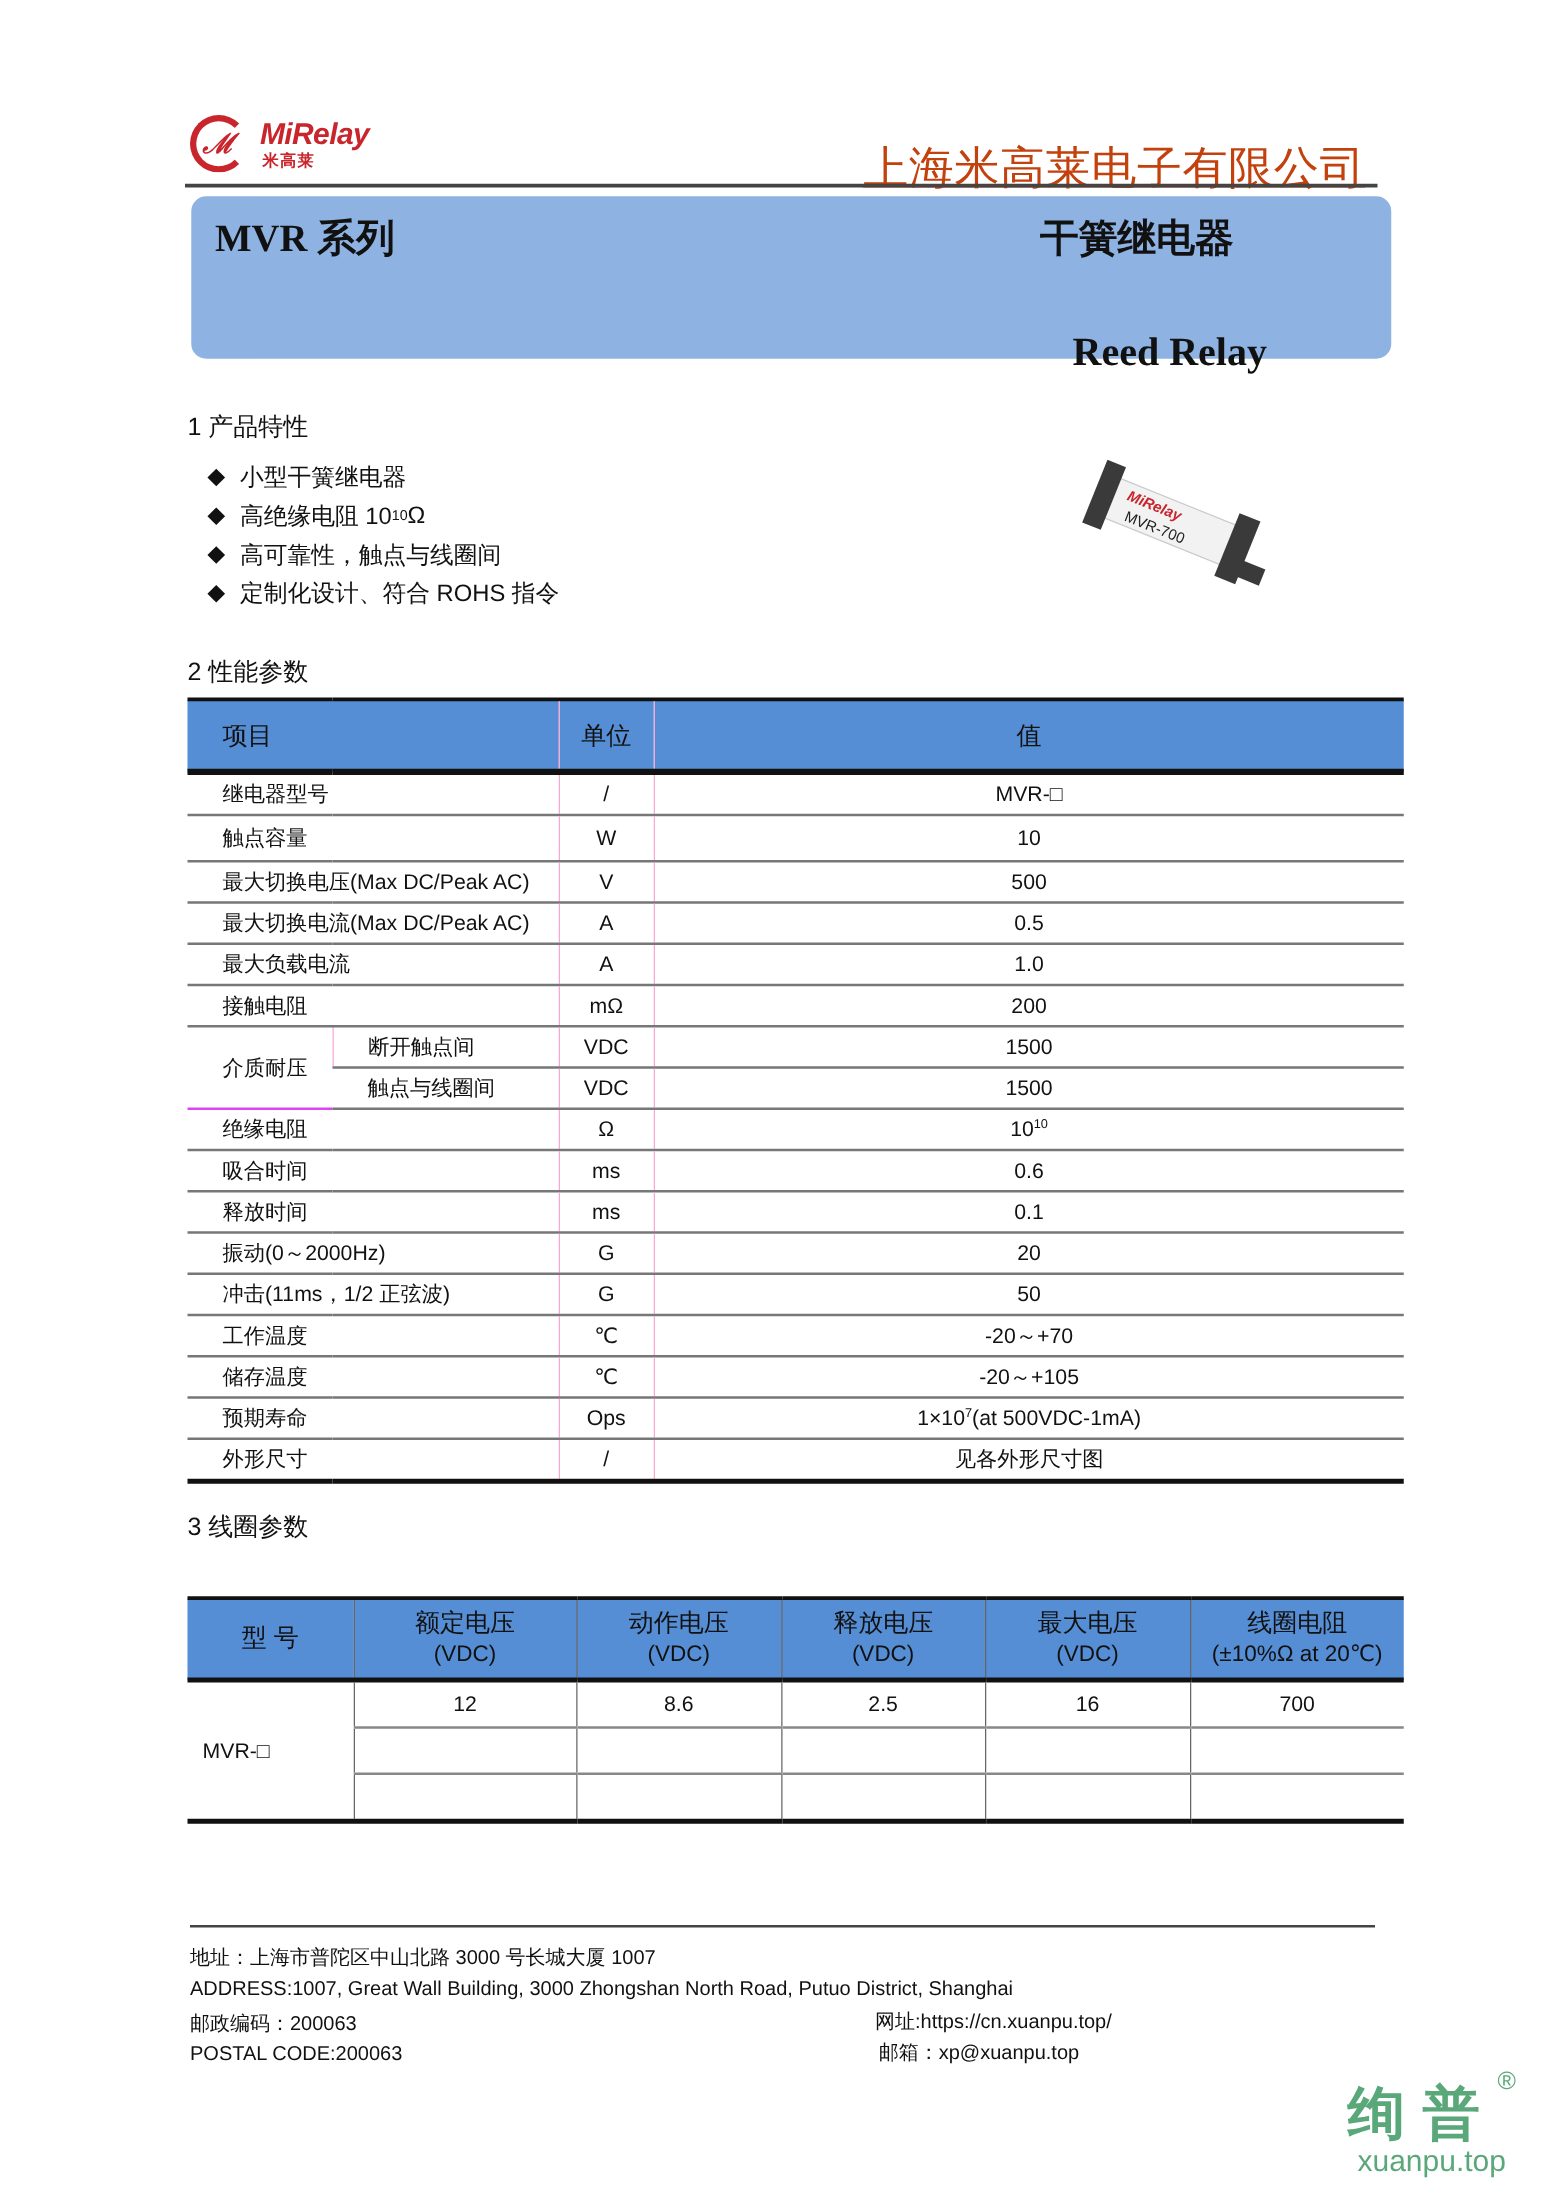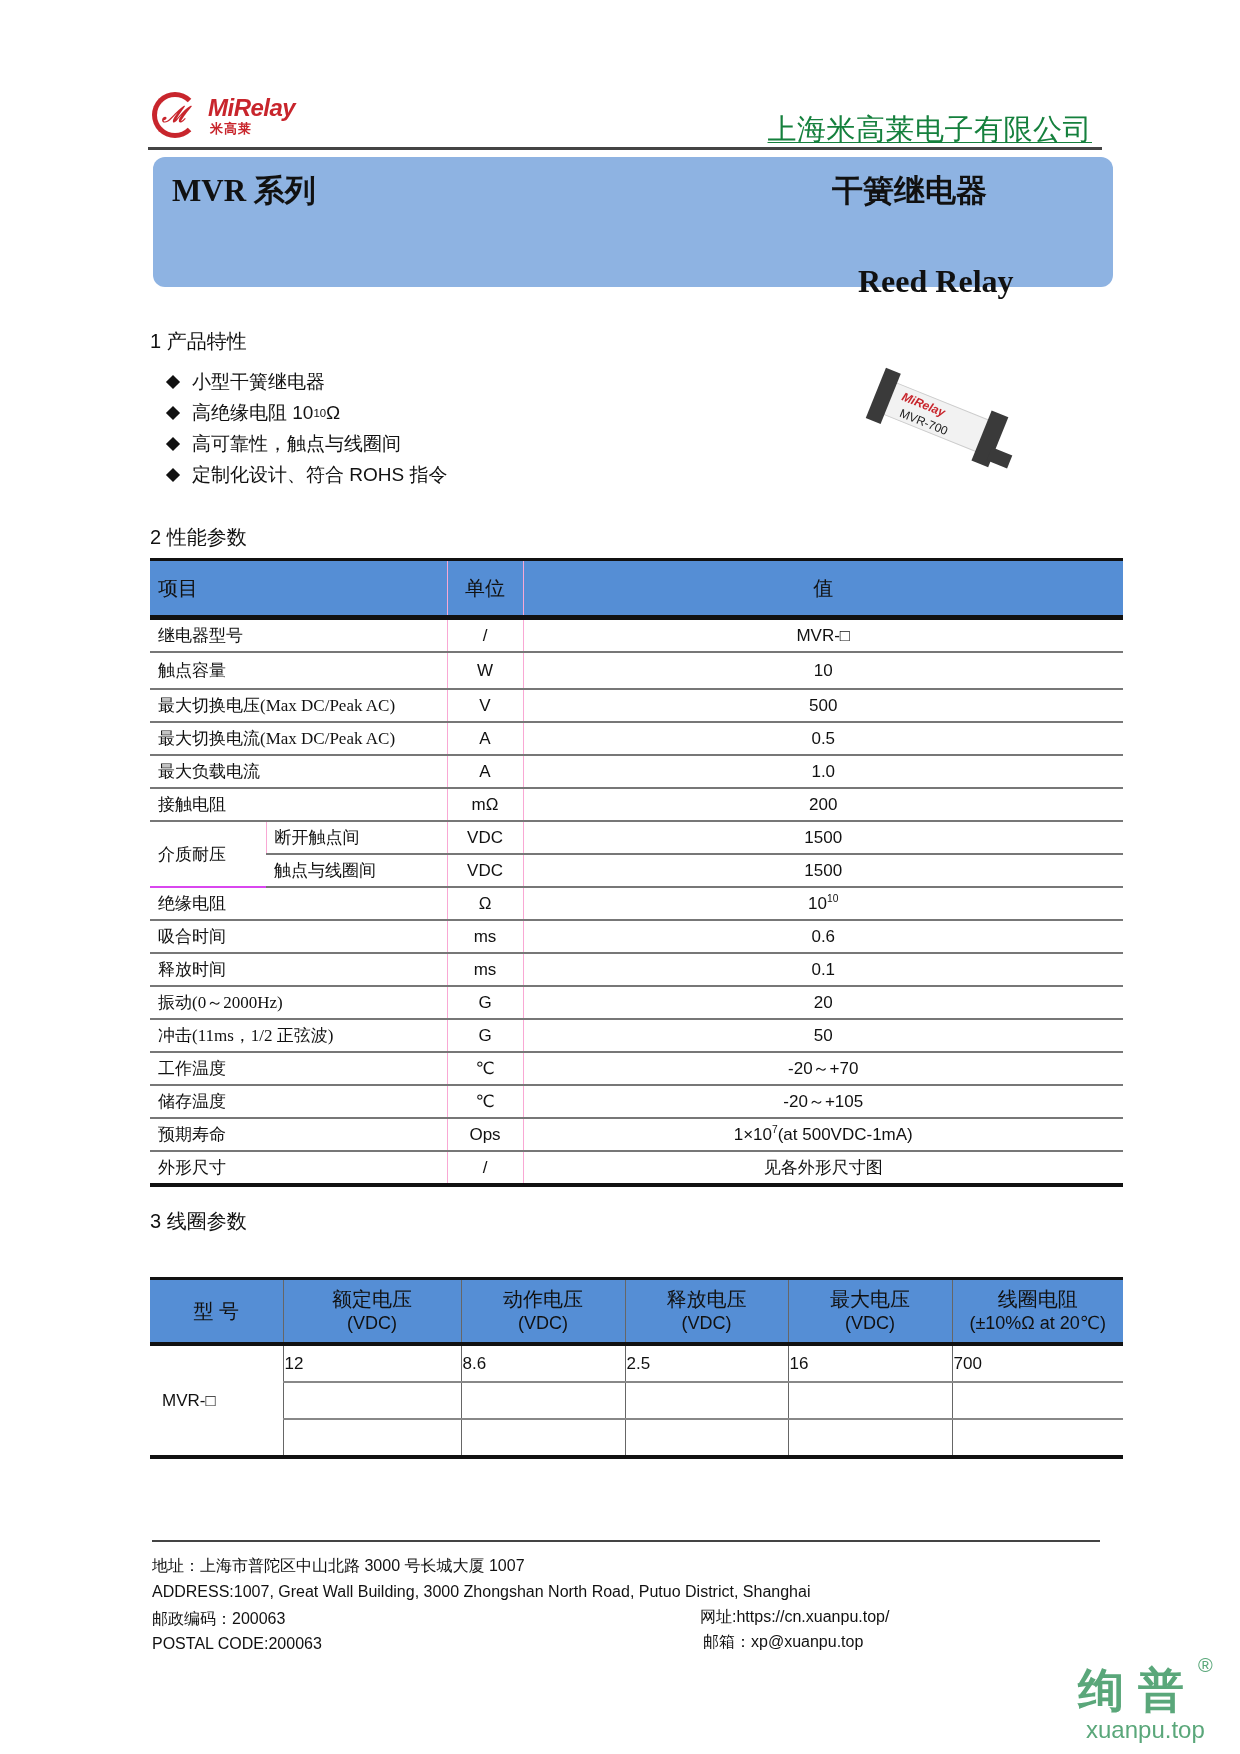--- a/index.html
+++ b/index.html
@@ -4,48 +4,48 @@
 <style>
   html,body{margin:0;padding:0;background:#fff;}
   body{width:1240px;height:1754px;position:relative;overflow:hidden;font-family:"Liberation Sans","DejaVu Sans",sans-serif;color:#111;}
   .abs{position:absolute;}
   
   .logo{left:152px;left:152px;top:88px;width:180px;height:60px;}
   .logo-ring{position:absolute;left:0;top:4px;width:46px;height:46px;border:5px solid #c8252c;border-radius:50%;box-sizing:border-box;border-right-color:transparent;}
   .logo-mark{position:absolute;left:10px;top:10px;font:italic bold 22px "Liberation Serif",serif;color:#c8252c;}
   .logo-name{position:absolute;left:56px;top:6px;font:italic bold 24px "Liberation Sans",sans-serif;color:#c8252c;letter-spacing:-0.5px;}
   .logo-cn{position:absolute;left:58px;top:32px;font:bold 13px "DejaVu Sans",sans-serif;color:#c8252c;letter-spacing:1px;}
-  .company{right:148px;top:110px;font-size:29px;color:#15803d;letter-spacing:0.5px;text-decoration:underline;text-decoration-thickness:1px;text-underline-offset:3px;}
+  .company{right:148px;top:110px;font-size:36px;color:#c2410c;letter-spacing:0.5px;text-decoration:underline;text-decoration-thickness:1px;text-underline-offset:3px;}
   .header-rule{left:148px;top:147px;width:954px;height:3px;background:#444;}
   .banner{left:153px;top:157px;width:960px;height:130px;background:#8eb3e2;border-radius:12px;}
   .banner-series{left:172px;top:170px;font:bold 31px "Liberation Serif",serif;}
   .banner-cn{left:832px;top:170px;font:bold 31px "DejaVu Serif","Liberation Serif",serif;}
   .banner-en{left:858px;top:248px;font:bold 32px "Liberation Serif",serif;margin-top:15px;}
   
   .h2{font-size:20px;left:150px;}
   .bullets{left:168px;top:366px;}
   .bullets li{list-style:none;font-size:19px;height:31px;display:flex;align-items:center;}
   .bullets .dia{display:inline-block;width:10px;height:10px;background:#111;transform:rotate(45deg);margin-right:14px;}
   sup{font-size:0.6em;}
   .photo{left:850px;top:360px;width:170px;height:120px;}
   
   table{border-collapse:collapse;position:absolute;}
   .perf{left:150px;top:558px;width:973px;font-size:17px;}
   .perf th{background:#558ed5;color:#111;font-weight:normal;font-size:20px;height:52px;border-top:3px solid #111;border-bottom:5px solid #111;}
   .perf td{border-bottom:2px solid #777;height:31px;padding:0;}
   .perf td,.perf th{border-left:1px solid #f9a8d4;}
   .perf tr td:first-child,.perf tr th:first-child{border-left:none;}
-  .perf .c-item{padding-left:8px;text-align:left;font-family:Liberation Serif, serif;}
+  .perf .c-item{padding-left:28px;text-align:left;}
   .perf .c-unit,.perf .c-val{text-align:center;}
   .perf tr:last-child td{border-bottom:4px solid #111;}
   .coil{left:150px;top:1277px;width:973px;font-size:17px;}
   .coil th{background:#558ed5;font-weight:normal;font-size:20px;height:60px;border-top:3px solid #111;border-bottom:4px solid #111;border-left:1px solid #666;line-height:1.25;}
   .coil th:first-child{border-left:none;}
   .coil th .sub{font-size:18px;}
-  .coil td{height:33px;border-bottom:2px solid #888;border-left:1px solid #666;}
+  .coil td{height:33px;border-bottom:2px solid #888;border-left:1px solid #666;text-align:center;}
   .coil td.model{text-align:left;padding-left:12px;border-left:none;border-bottom:4px solid #111;}
   .coil tr:last-child td{border-bottom:4px solid #111;}
   
   .footer-rule{left:152px;top:1540px;width:948px;height:2px;background:#444;}
   .f-line{left:152px;font-size:16px;}
   .f-right{left:700px;font-size:16px;}
   .watermark{left:1078px;top:1660px;color:#5aa77a;text-align:center;}
   .wm-cn{font:bold 46px "DejaVu Sans",sans-serif;letter-spacing:14px;margin-top:48px;}
   .wm-reg{font-size:20px;vertical-align:top;position:relative;top:-6px;}
   .wm-en{font-size:24px;margin-top:-6px;}

